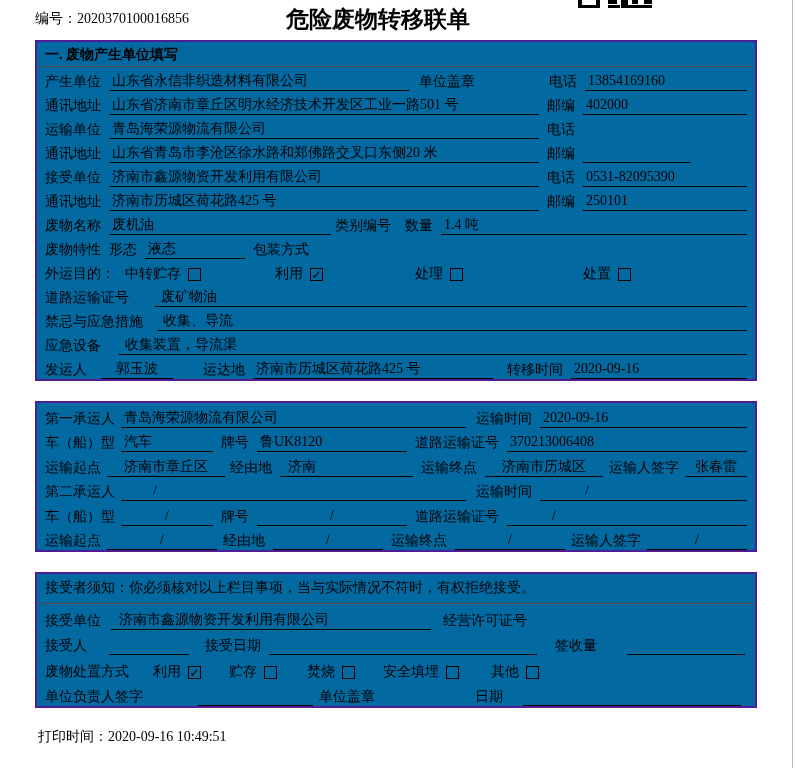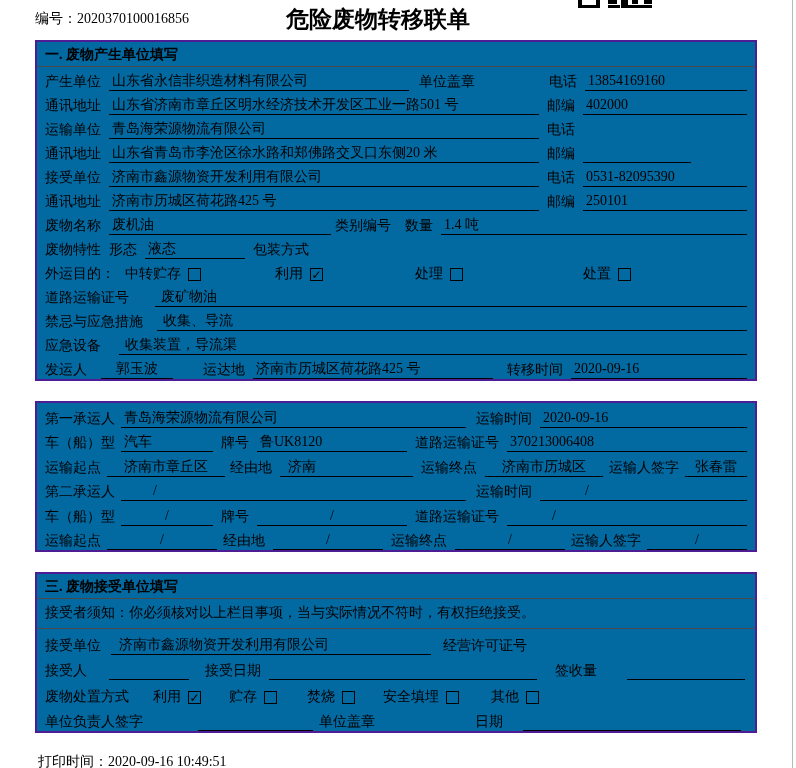--- a/index.html
+++ b/index.html
@@ -194,21 +194,20 @@
       <span class="lbl" style="margin-left:6px">经由地</span>
       <span class="val ctr" style="width:110px;margin-left:8px">/</span>
       <span class="lbl" style="margin-left:8px">运输终点</span>
       <span class="val ctr" style="width:110px;margin-left:8px">/</span>
       <span class="lbl" style="margin-left:6px">运输人签字</span>
       <span class="val fill ctr" style="margin-left:6px">/</span>
     </div>
   </div>
 
   <div class="section s3">
-    <div class="sec-title">三. 废物接受单位填写</div>
     <div class="note">接受者须知：你必须核对以上栏目事项，当与实际情况不符时，有权拒绝接受。</div>
 
     <div class="row">
       <span class="lbl">接受单位</span>
       <span class="val" style="width:320px;margin-left:10px;padding-left:8px">济南市鑫源物资开发利用有限公司</span>
       <span class="lbl" style="margin-left:12px">经营许可证号</span>
     </div>
 
     <div class="row">
       <span class="lbl">接受人</span>

